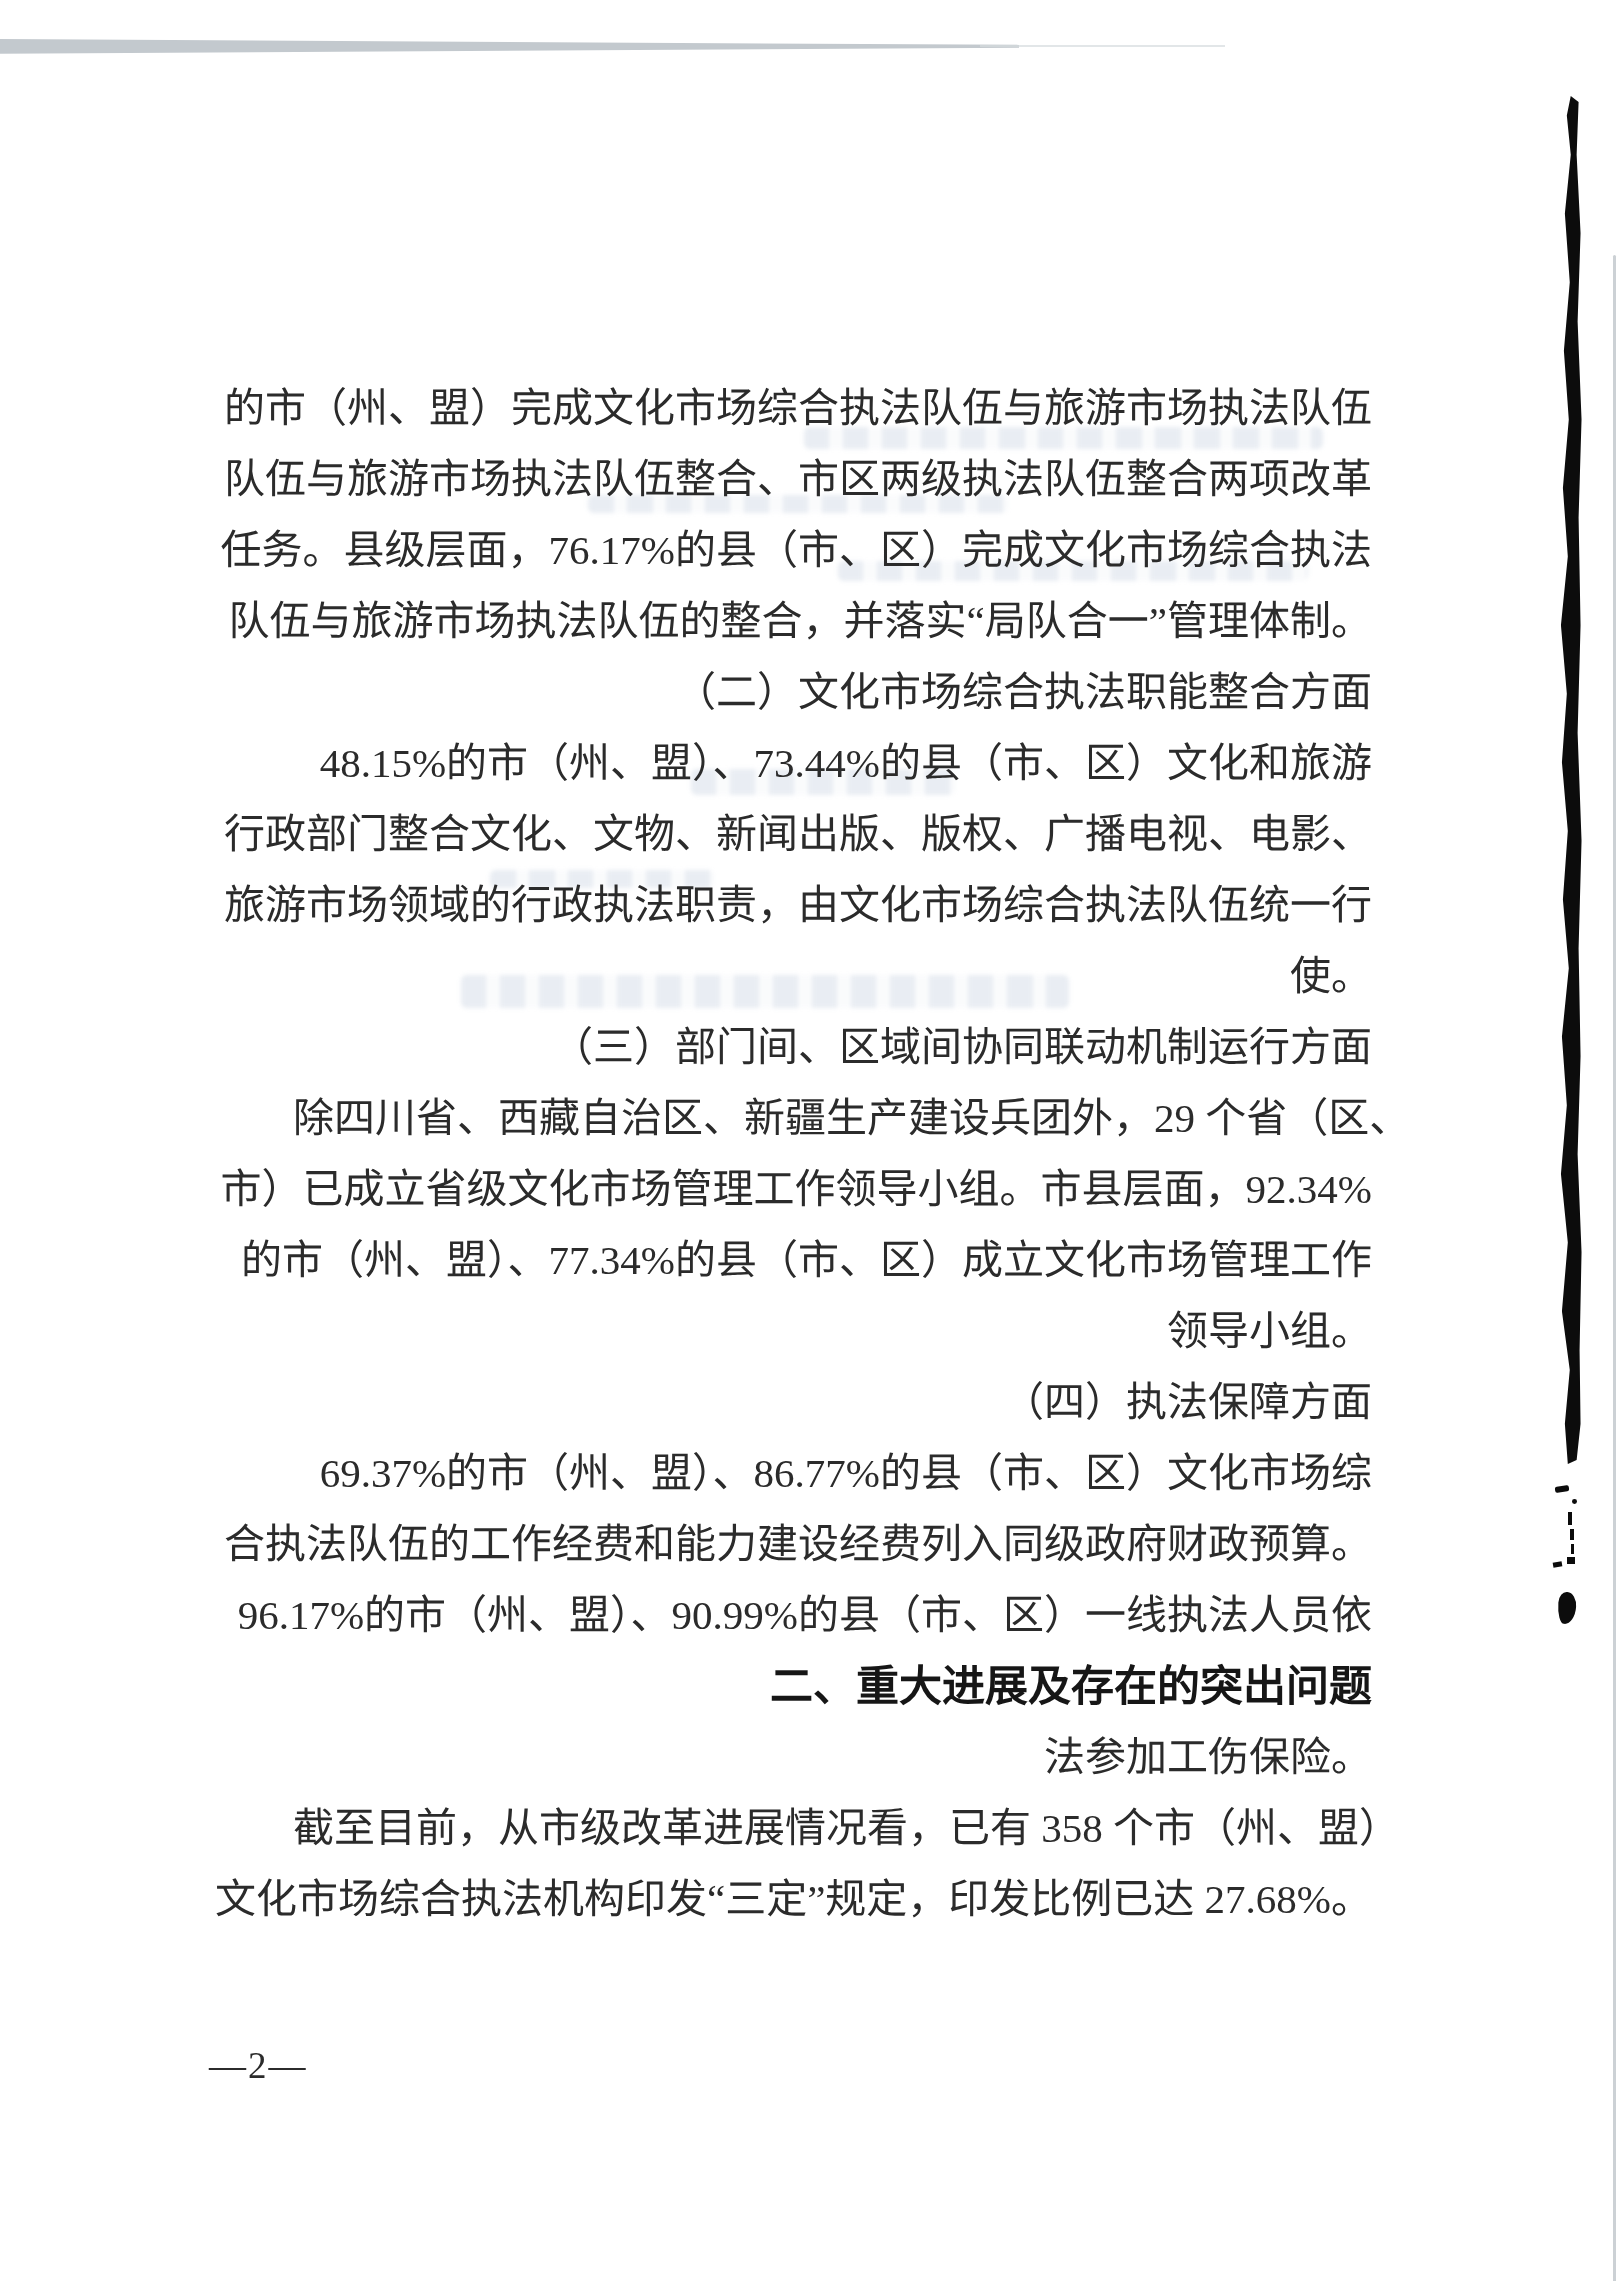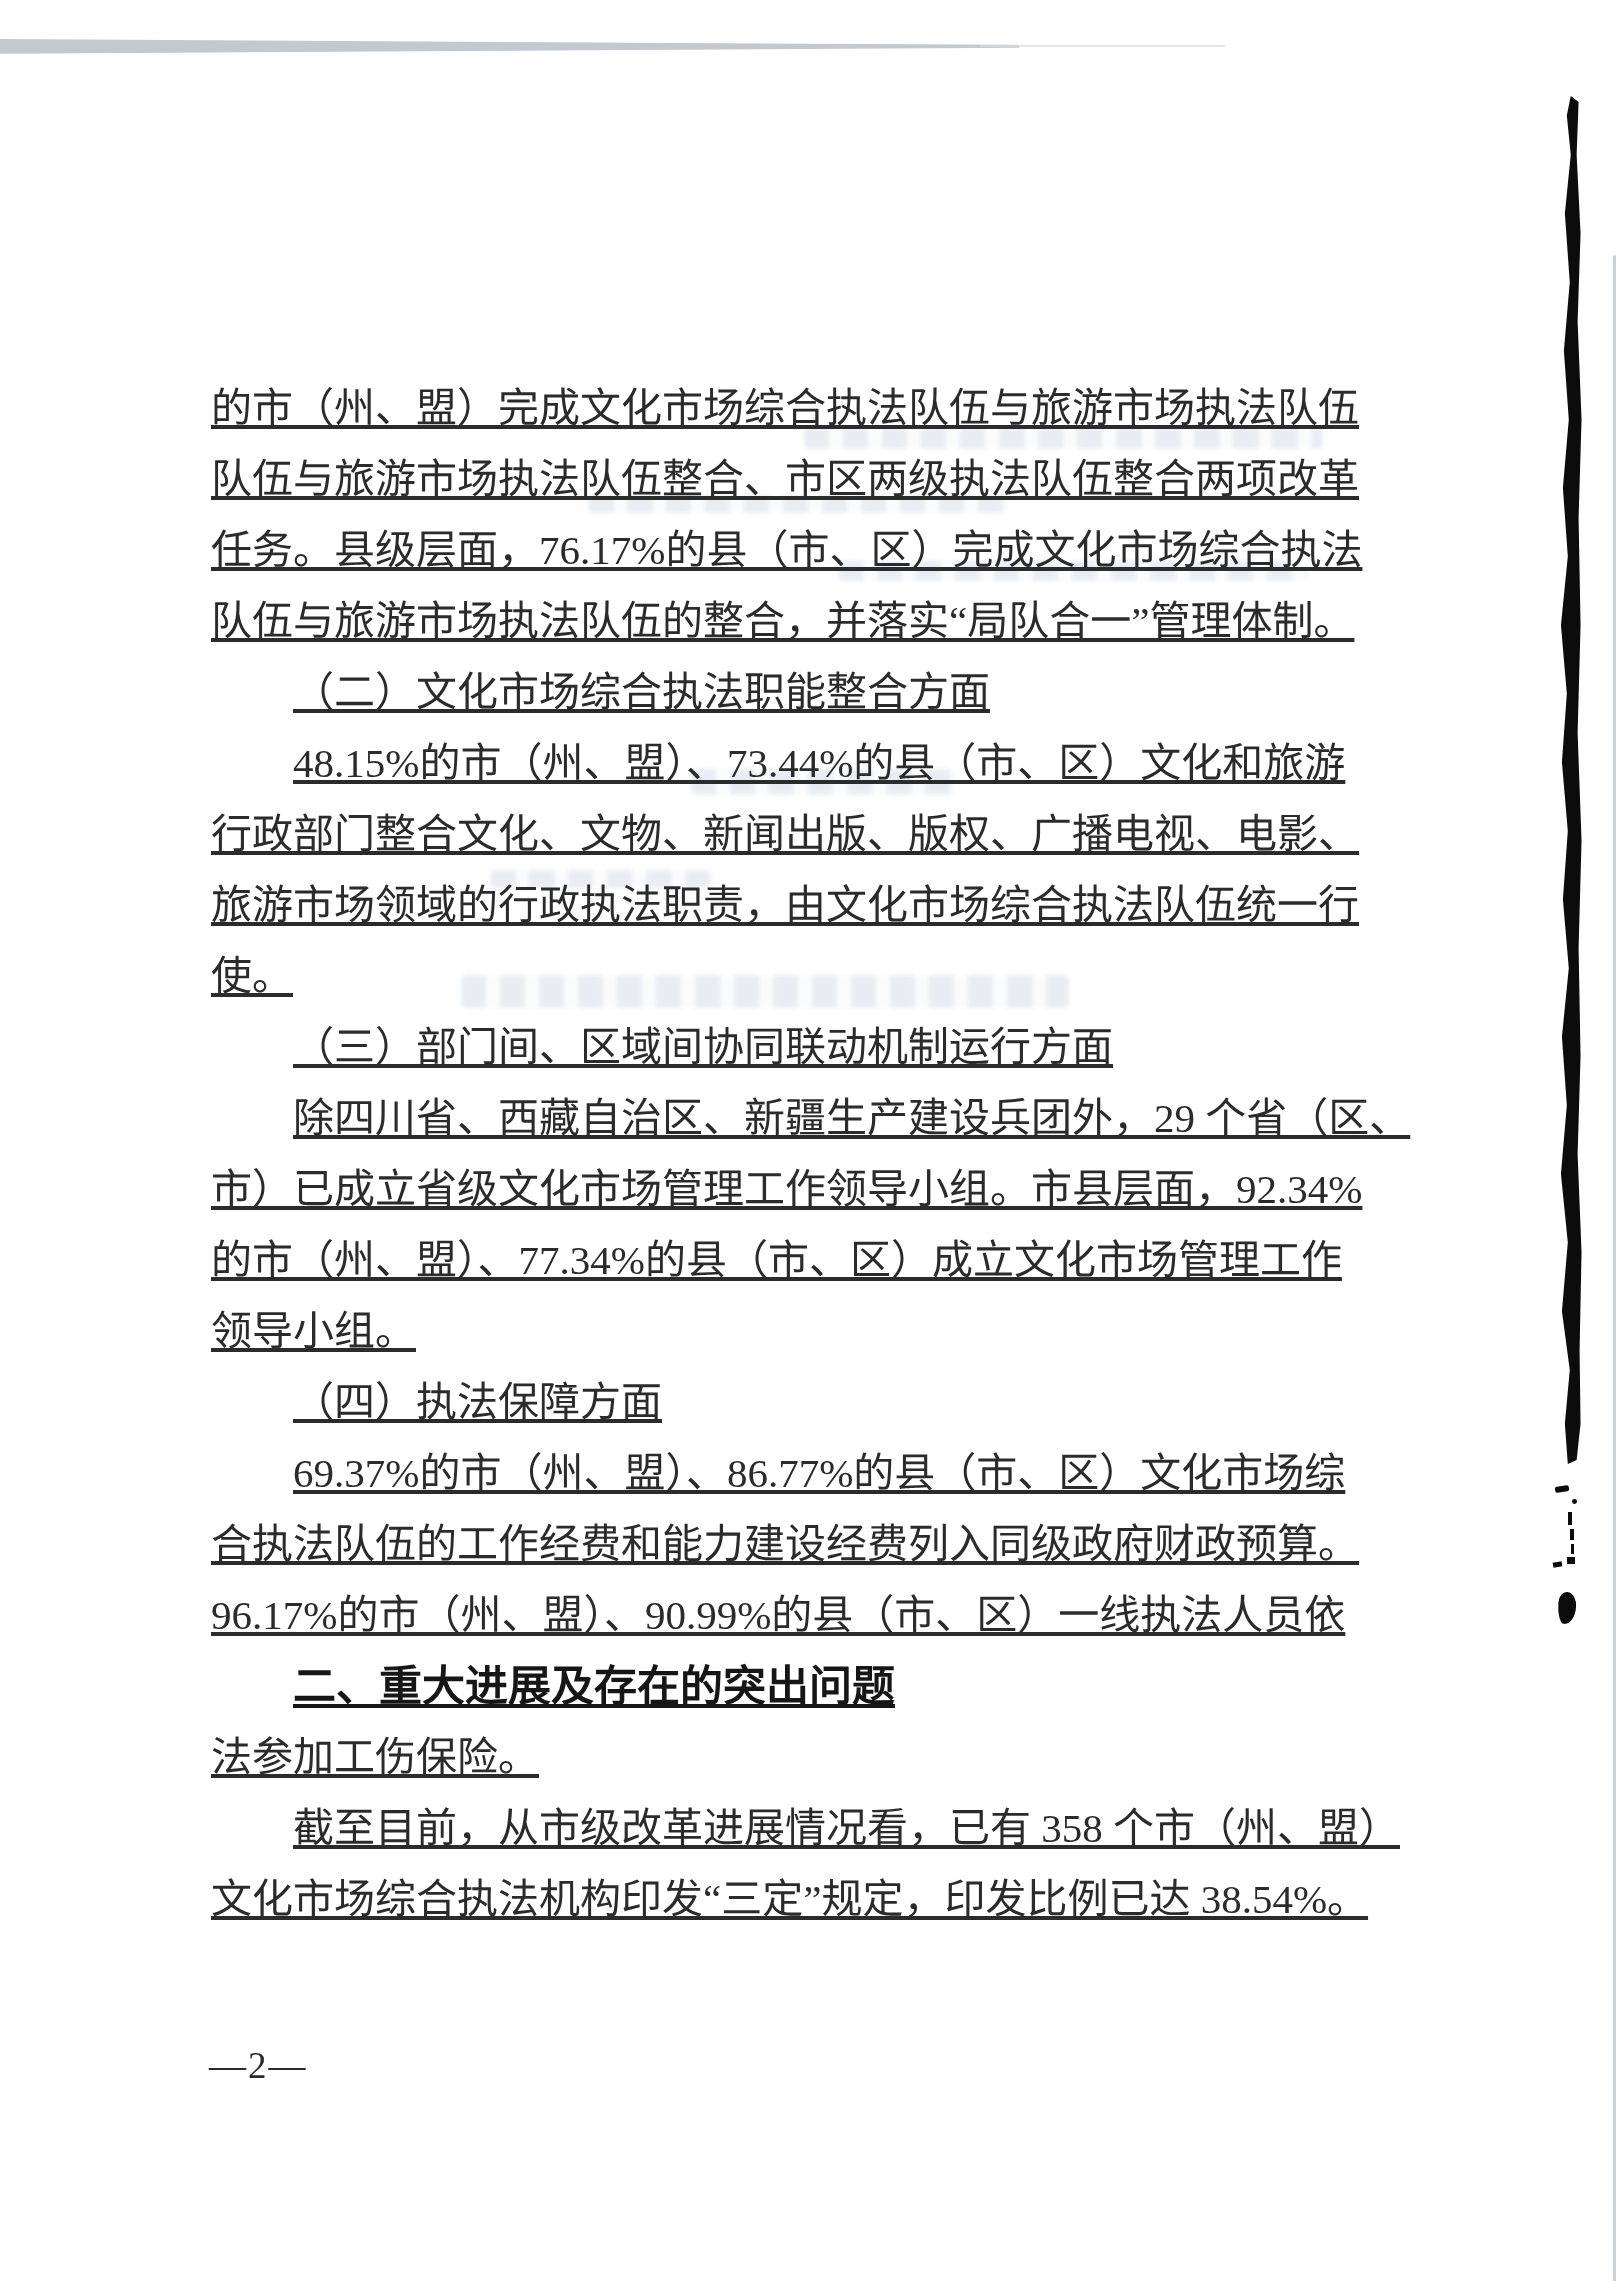--- a/index.html
+++ b/index.html
@@ -19,23 +19,22 @@
     left: 211px;
     top: 373px;
     width: 1161px;
   }
   .ln {
     height: 71px;
     line-height: 71px;
     font-size: 41px;
     letter-spacing: 0px;
     white-space: nowrap;
-    text-align: left;
+    text-align: right;
     color: #2b2b2b;
-    text-decoration: underline;
   }
   .ln.ind { text-indent: 82px; }
   .ln.hbold {
     font-family: "Liberation Sans", "DejaVu Sans", sans-serif;
     font-weight: 700;
     font-size: 43px;
     color: #161616;
   }
 
   
@@ -148,19 +147,19 @@
     <div class="ln">市）已成立省级文化市场管理工作领导小组。市县层面，92.34%</div>
     <div class="ln">的市（州、盟）、77.34%的县（市、区）成立文化市场管理工作</div>
     <div class="ln">领导小组。</div>
     <div class="ln ind">（四）执法保障方面</div>
     <div class="ln ind">69.37%的市（州、盟）、86.77%的县（市、区）文化市场综</div>
     <div class="ln">合执法队伍的工作经费和能力建设经费列入同级政府财政预算。</div>
     <div class="ln">96.17%的市（州、盟）、90.99%的县（市、区）一线执法人员依</div>
     <div class="ln ind hbold">二、重大进展及存在的突出问题</div>
     <div class="ln">法参加工伤保险。</div>
     <div class="ln ind">截至目前，从市级改革进展情况看，已有 358 个市（州、盟）</div>
-    <div class="ln">文化市场综合执法机构印发“三定”规定，印发比例已达 38.54%。</div>
+    <div class="ln">文化市场综合执法机构印发“三定”规定，印发比例已达 27.68%。</div>
   </div>
 
   <div class="pagenum">—2—</div>
 
 </div>
 
 
 </body></html>

